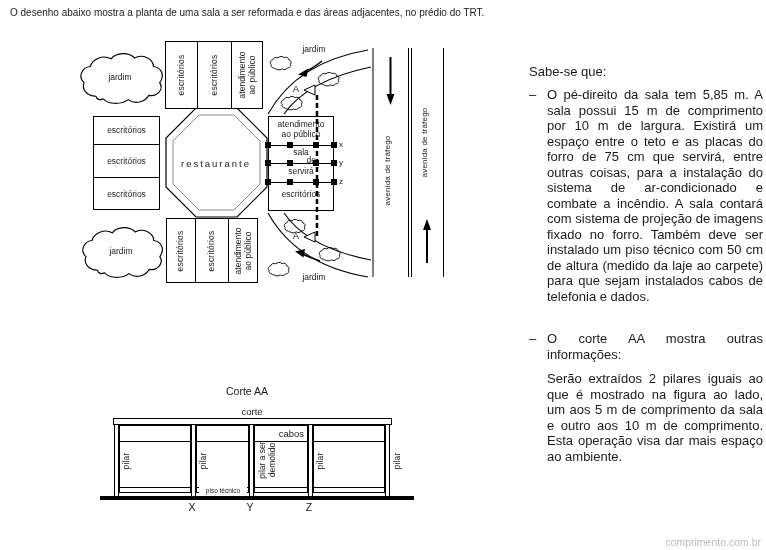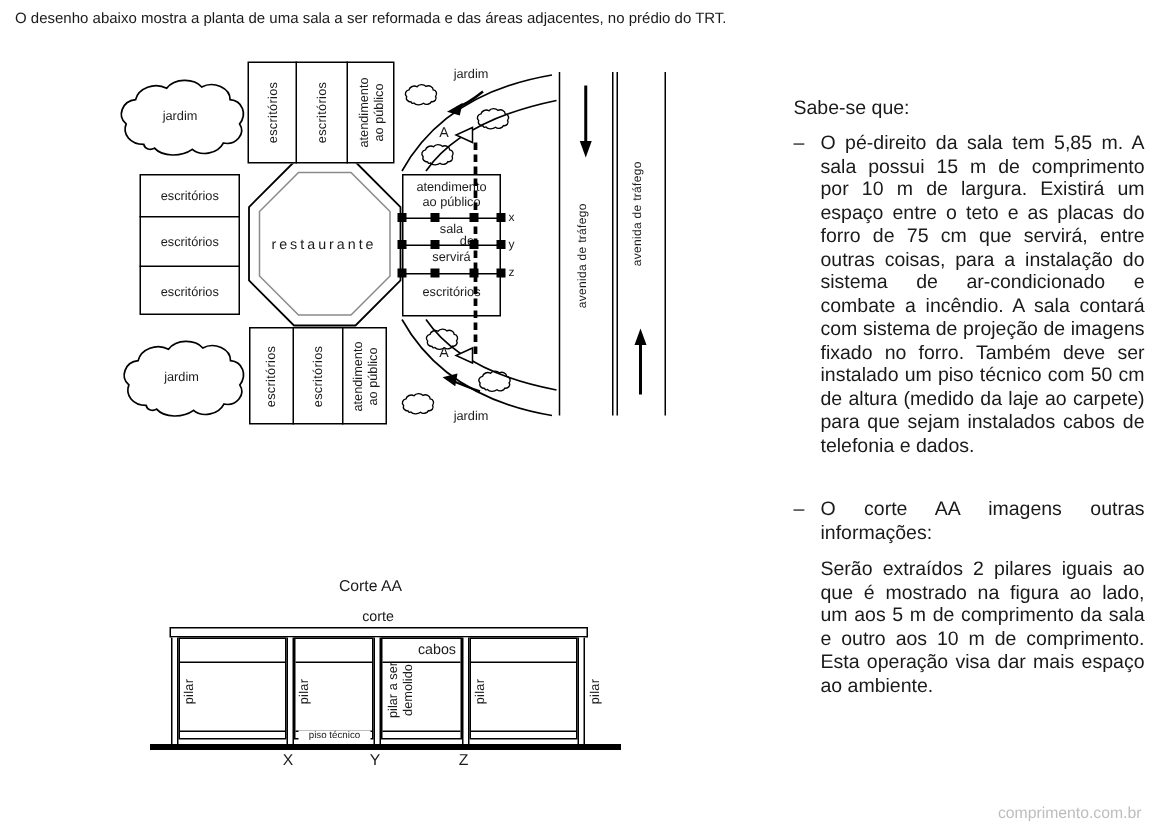--- a/index.html
+++ b/index.html
@@ -201,21 +201,21 @@
   </div>
 
 <span class="lbl" style="left:186px;top:501px;width:12px;font-size:10.5px;">X</span>
 <span class="lbl" style="left:244px;top:501px;width:12px;font-size:10.5px;">Y</span>
 <span class="lbl" style="left:303px;top:501px;width:12px;font-size:10.5px;">Z</span>
 
 <div class="abs" style="left:529px;top:64px;font-size:13px;">Sabe-se que:</div>
 <div class="abs" style="left:529px;top:87px;font-size:13px;">–</div>
 <div class="notes" style="left:547px;top:87px;width:216px;">O pé-direito da sala tem 5,85 m. A sala possui 15 m de comprimento por 10 m de largura. Existirá um espaço entre o teto e as placas do forro de 75 cm que servirá, entre outras coisas, para a instalação do sistema de ar-condicionado e combate a incêndio. A sala contará com sistema de projeção de imagens fixado no forro. Também deve ser instalado um piso técnico com 50 cm de altura (medido da laje ao carpete) para que sejam instalados cabos de telefonia e dados.</div>
 <div class="abs" style="left:529px;top:331px;font-size:13px;">–</div>
-<div class="notes" style="left:547px;top:331px;width:216px;">O corte AA imagens outras informações:</div>
+<div class="notes" style="left:547px;top:331px;width:216px;">O corte AA mostra outras informações:</div>
 <div class="notes" style="left:547px;top:371px;width:216px;">Serão extraídos 2 pilares iguais ao que é mostrado na figura ao lado, um aos 5 m de comprimento da sala e outro aos 10 m de comprimento. Esta operação visa dar mais espaço ao ambiente.</div>
 
 <div class="abs" style="right:5px;top:536px;font-size:10.5px;color:#bdbdbd;">comprimento.com.br</div>
 
 <svg width="766" height="550" viewBox="0 0 766 550">
 
   <line x1="317" y1="95" x2="317" y2="236" stroke="#000" stroke-width="2.5" stroke-dasharray="5 3"></line>
 
   <polygon points="315,85 315,95 304,90" fill="#fff" stroke="#000" stroke-width="1"></polygon>
   <polygon points="315,232 315,242 304,237" fill="#fff" stroke="#000" stroke-width="1"></polygon>

